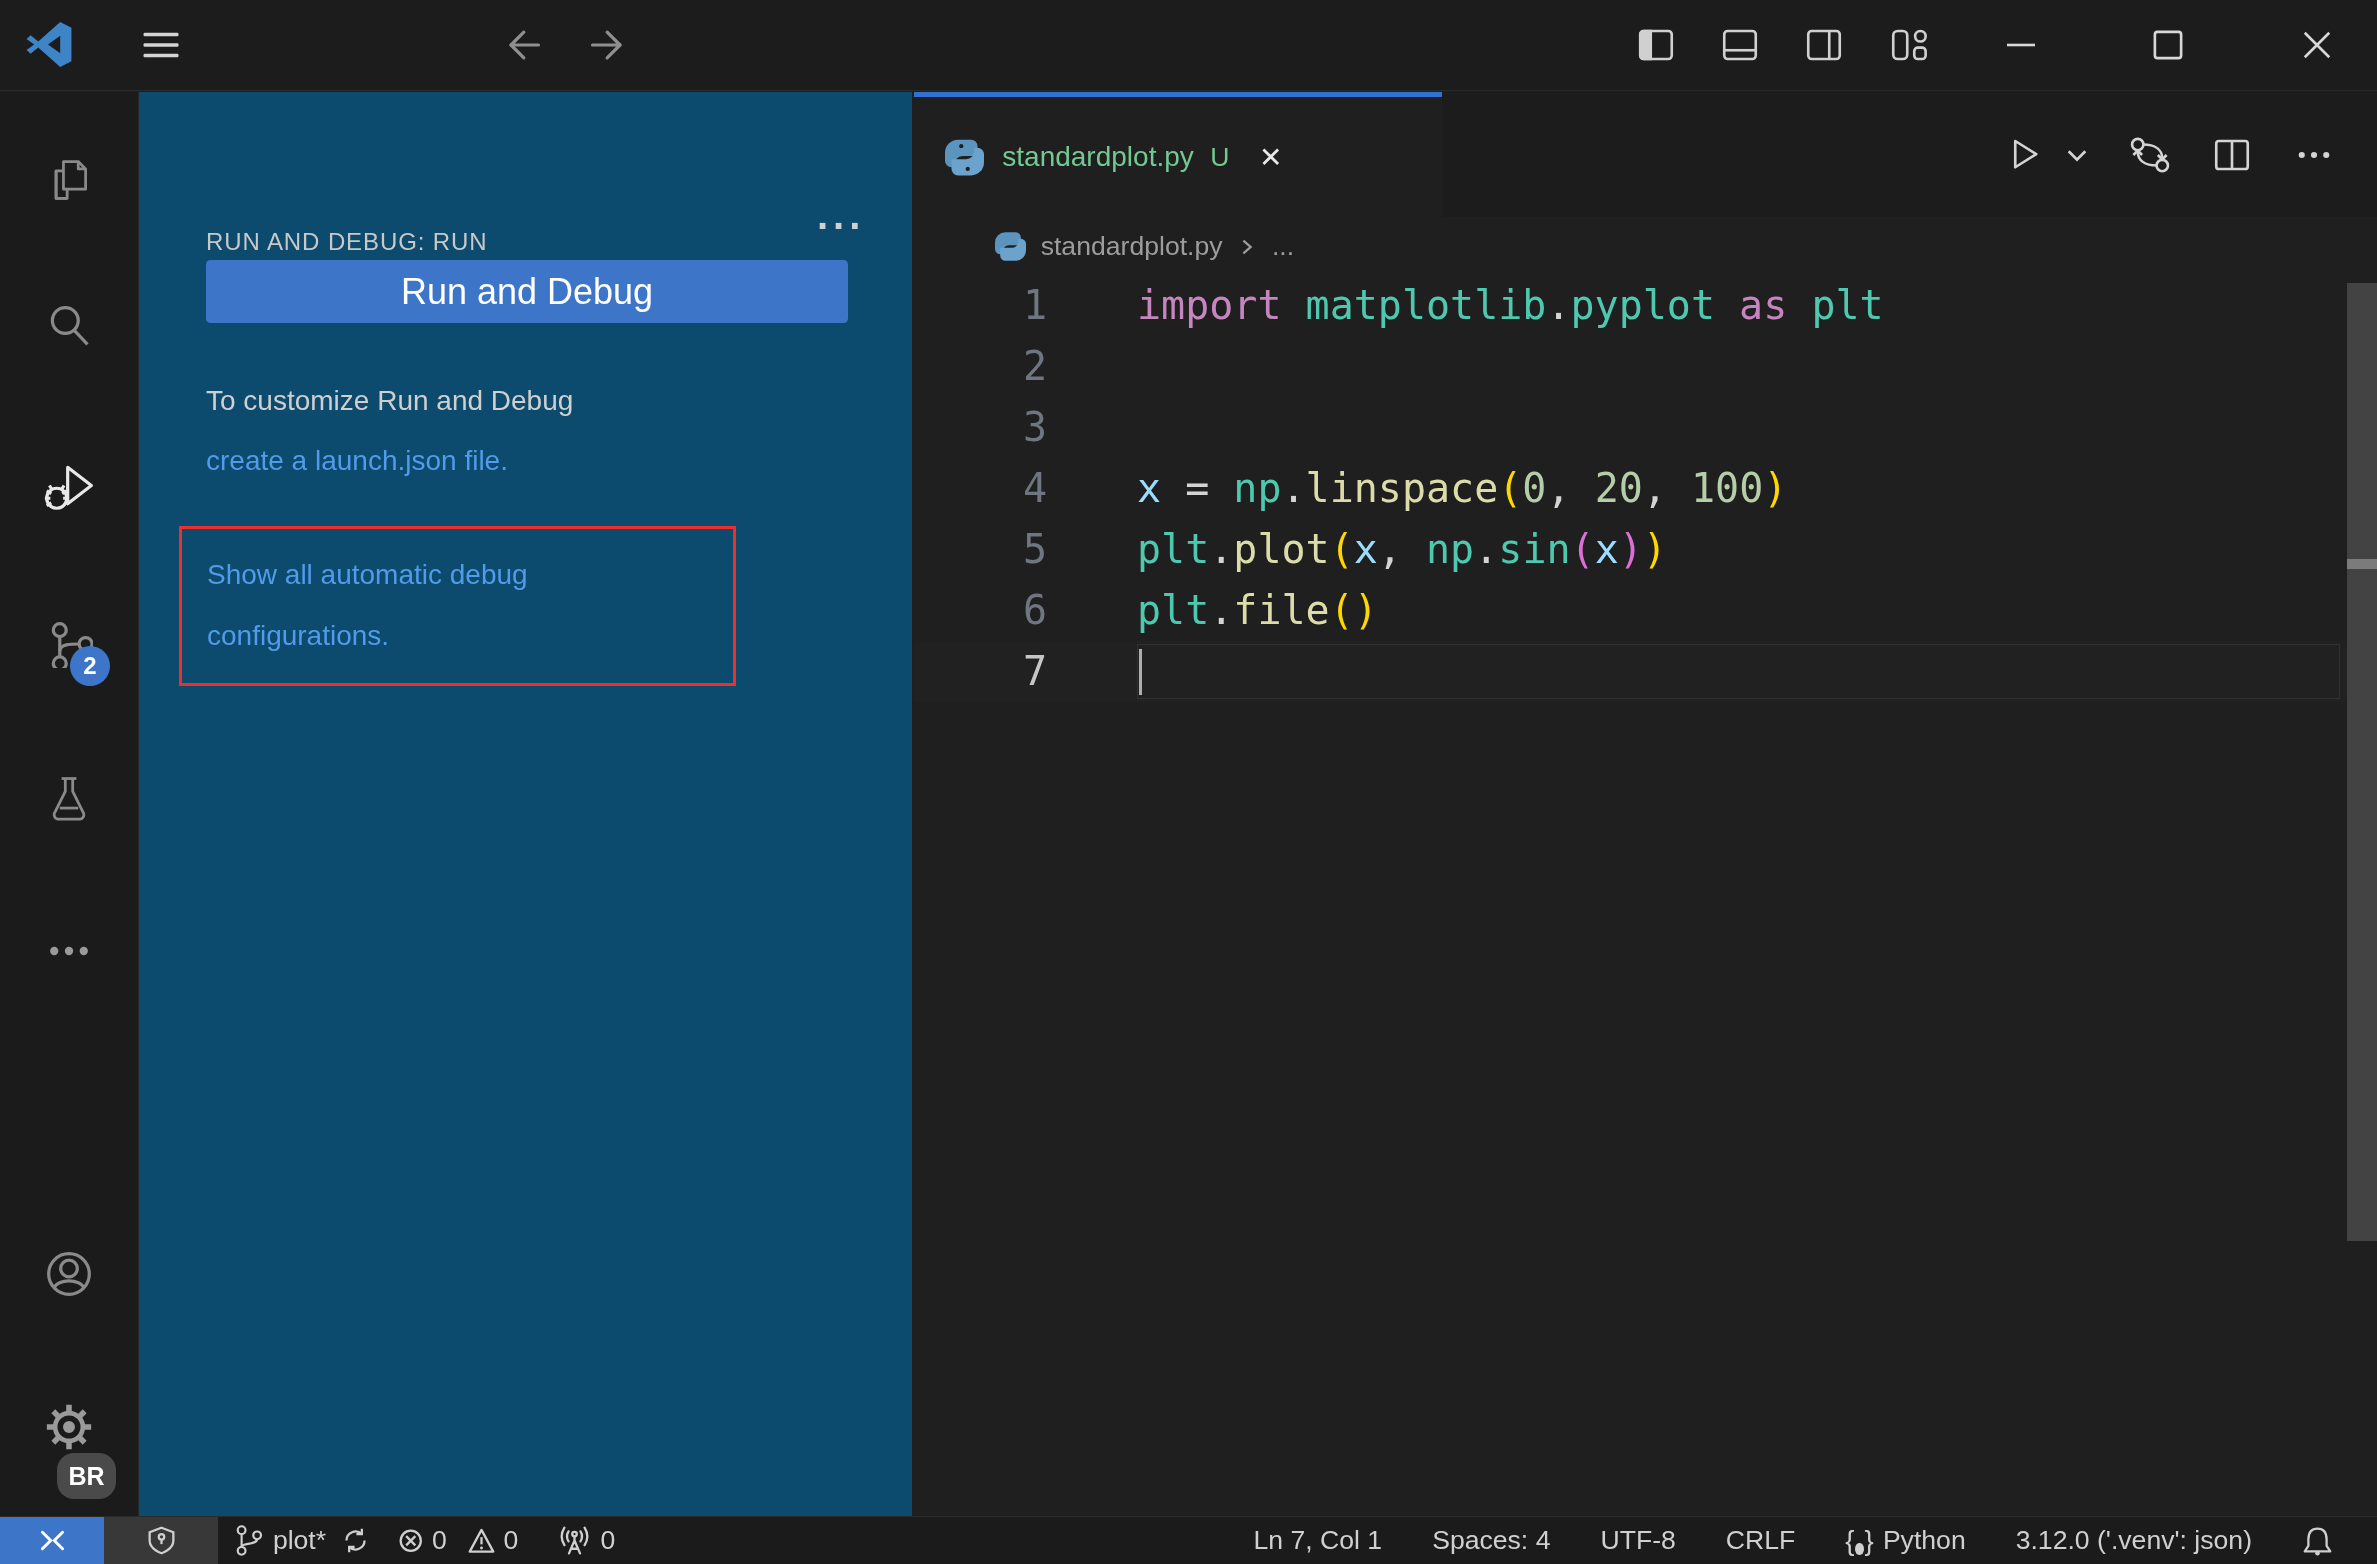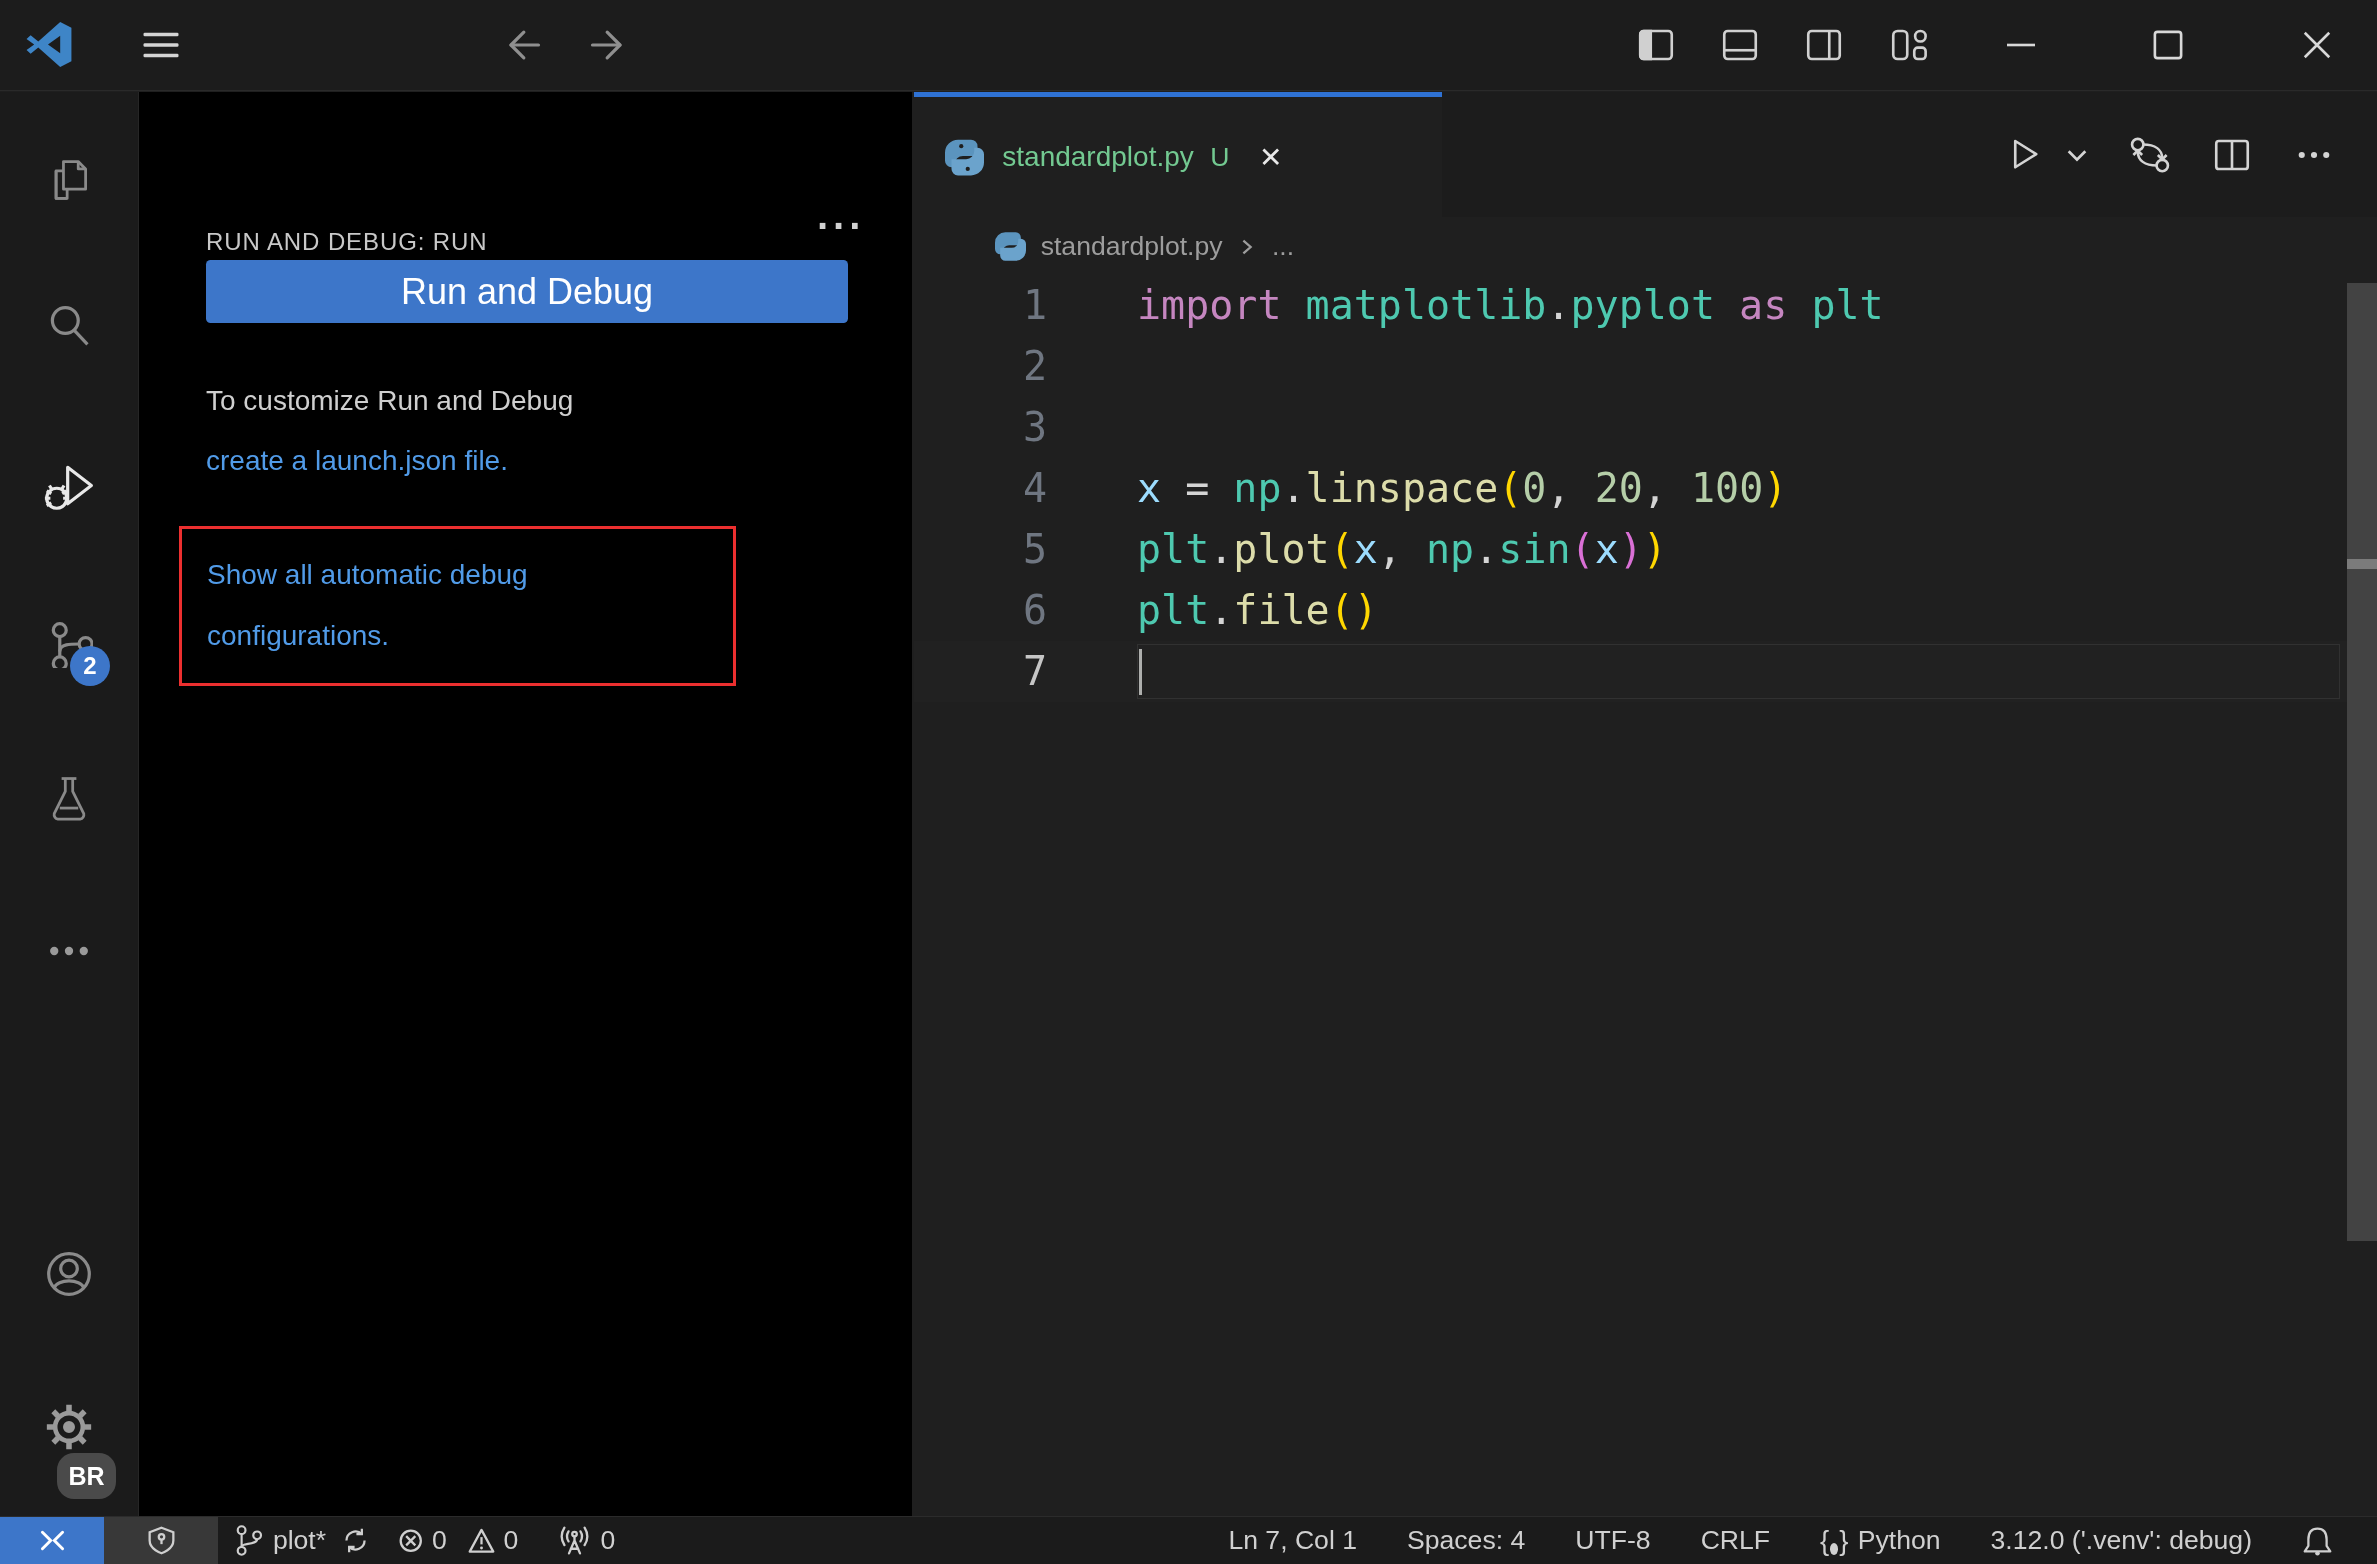--- a/index.html
+++ b/index.html
@@ -22,21 +22,21 @@
   .ab-item{position:absolute;left:0;width:138px;height:101px;display:flex;
            align-items:center;justify-content:center;cursor:pointer;}
   .ab-badge{position:absolute;left:70px;top:53px;width:40px;height:40px;border-radius:50%;
             background:var(--accent);color:#fff;font-size:24px;display:flex;
             align-items:center;justify-content:center;font-weight:bold;}
   .gear-badge{position:absolute;left:57px;top:77px;width:59px;height:46px;border-radius:17px;
               background:#4a4a4a;color:#fff;font-size:25px;font-weight:bold;display:flex;
               align-items:center;justify-content:center;}
 
   
-  .sidebar{position:absolute;top:92px;left:139px;width:773px;bottom:47px;background:#000000;}
+  .sidebar{position:absolute;top:92px;left:139px;width:773px;bottom:47px;background:#0c4a6e;}
   .sb-title{position:absolute;left:67px;top:136px;font-size:24px;letter-spacing:0.9px;color:#c8c8c8;}
   .sb-more{position:absolute;left:678px;top:112px;font-size:40px;font-weight:bold;
            color:#d0d0d0;letter-spacing:2.8px;cursor:pointer;}
   .run-btn{position:absolute;left:67px;top:168px;width:642px;height:63px;background:var(--accent);
            border:none;border-radius:4.6px;color:#ffffff;font-size:36px;cursor:pointer;
            font-family:"Liberation Sans",sans-serif;}
   .sb-text{position:absolute;left:67px;top:293px;font-size:28px;color:#cfcfcf;}
   .sb-link1{position:absolute;left:67px;top:353px;font-size:28px;color:var(--link);cursor:pointer;}
   .red-box{position:absolute;left:40px;top:434px;width:557px;height:160px;
            border:3.7px solid var(--red);box-sizing:border-box;}
@@ -427,21 +427,21 @@
 
     <div class="sb-right">
       <span class="sb-item">Ln 7, Col 1</span>
       <span class="sb-item">Spaces: 4</span>
       <span class="sb-item">UTF-8</span>
       <span class="sb-item">CRLF</span>
       <span class="sb-item">
         <span style="font-size:27.5px;">{<span class="brace-dot"></span>}</span>
         <span>Python</span>
       </span>
-      <span class="sb-item">3.12.0 ('.venv': debug)</span>
+      <span class="sb-item">3.12.0 ('.venv': json)</span>
       <span>
         <svg width="31" height="31" viewBox="0 0 34 34" fill="none" stroke="#cfcfcf" stroke-width="2.5" stroke-linejoin="round">
           <path d="M17 4 c-7 0 -10 5 -10 12 v7 l-4 6 h28 l-4 -6 v-7 c0 -7 -3 -12 -10 -12 z"></path>
           <circle cx="17" cy="31" r="2.5" fill="#cfcfcf" stroke="none"></circle>
         </svg>
       </span>
     </div>
   </div>
 
 </div>

